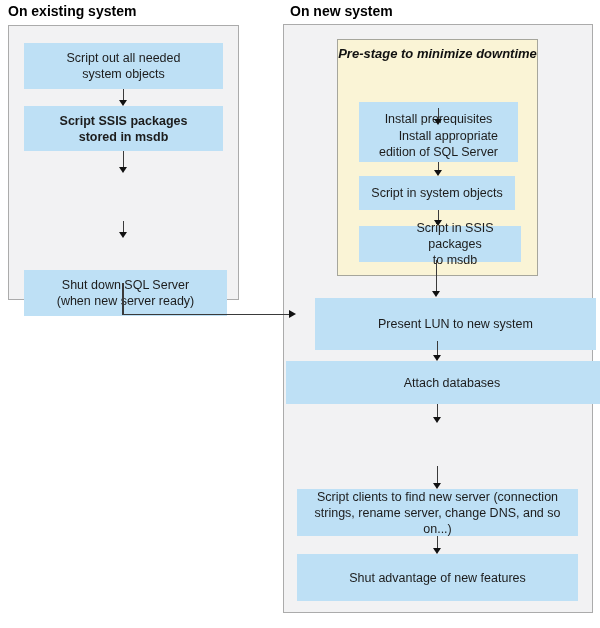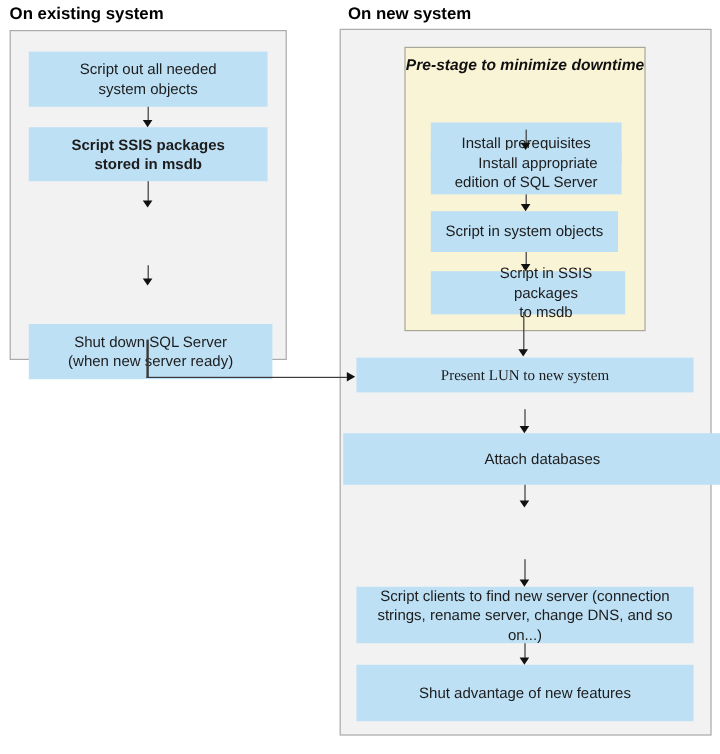--- a/index.html
+++ b/index.html
@@ -72,21 +72,21 @@
       <div class="darrow" style="left:96px;top:68px;height:17px;"></div>
       <div class="step-box" style="left:21px;top:85px;width:159px;height:37px;text-align:right;">Install appropriate
 edition of SQL Server</div>
       <div class="darrow" style="left:96px;top:122px;height:14px;"></div>
       <div class="step-box" style="left:21px;top:136px;width:156px;height:34px;">Script in system objects</div>
       <div class="darrow" style="left:96px;top:170px;height:16px;"></div>
       <div class="step-box" style="left:21px;top:186px;width:162px;height:36px;padding-left:36px;">Script in SSIS packages
 to msdb</div>
     </div>
 
-    <div class="step-box" style="left:13px;top:273px;width:281px;height:29px;font-family:Liberation Serif, serif;">Present LUN to new system</div>
+    <div class="step-box" style="left:31px;top:273px;width:281px;height:52px;">Present LUN to new system</div>
     <div class="darrow" style="left:149px;top:316px;height:20px;"></div>
     <div class="step-box" style="left:2px;top:336px;width:332px;height:43px;">Attach databases</div>
     <div class="darrow" style="left:149px;top:379px;height:19px;"></div>
     <div class="darrow" style="left:149px;top:441px;height:23px;"></div>
     <div class="step-box" style="left:13px;top:464px;width:281px;height:47px;">Script clients to find new server (connection
 strings, rename server, change DNS, and so on...)</div>
     <div class="darrow" style="left:149px;top:511px;height:18px;"></div>
     <div class="step-box" style="left:13px;top:529px;width:281px;height:47px;">Shut advantage of new features</div>
   </div>
 

